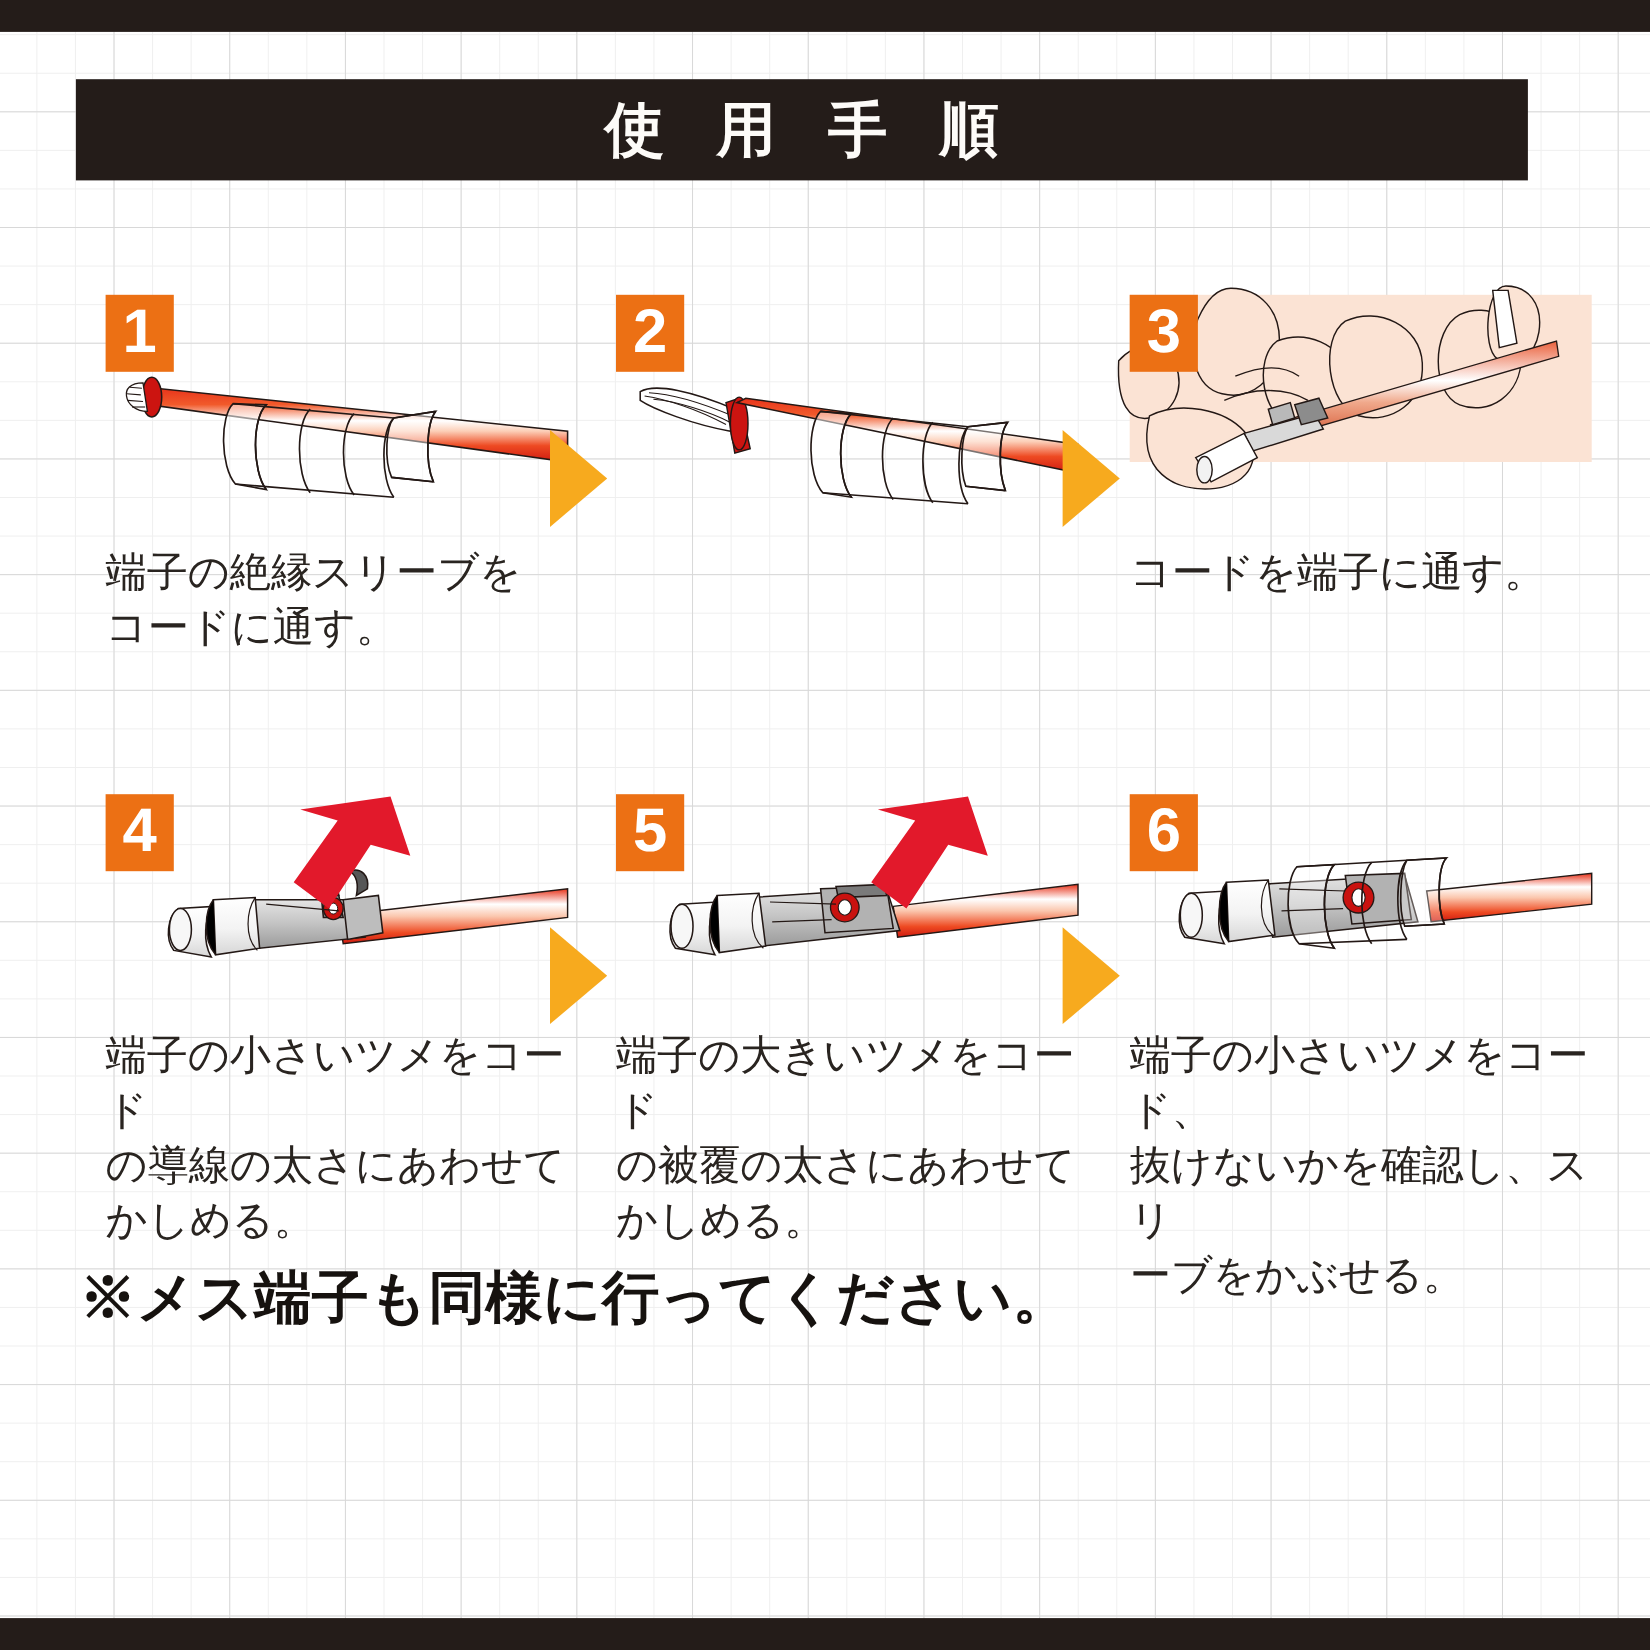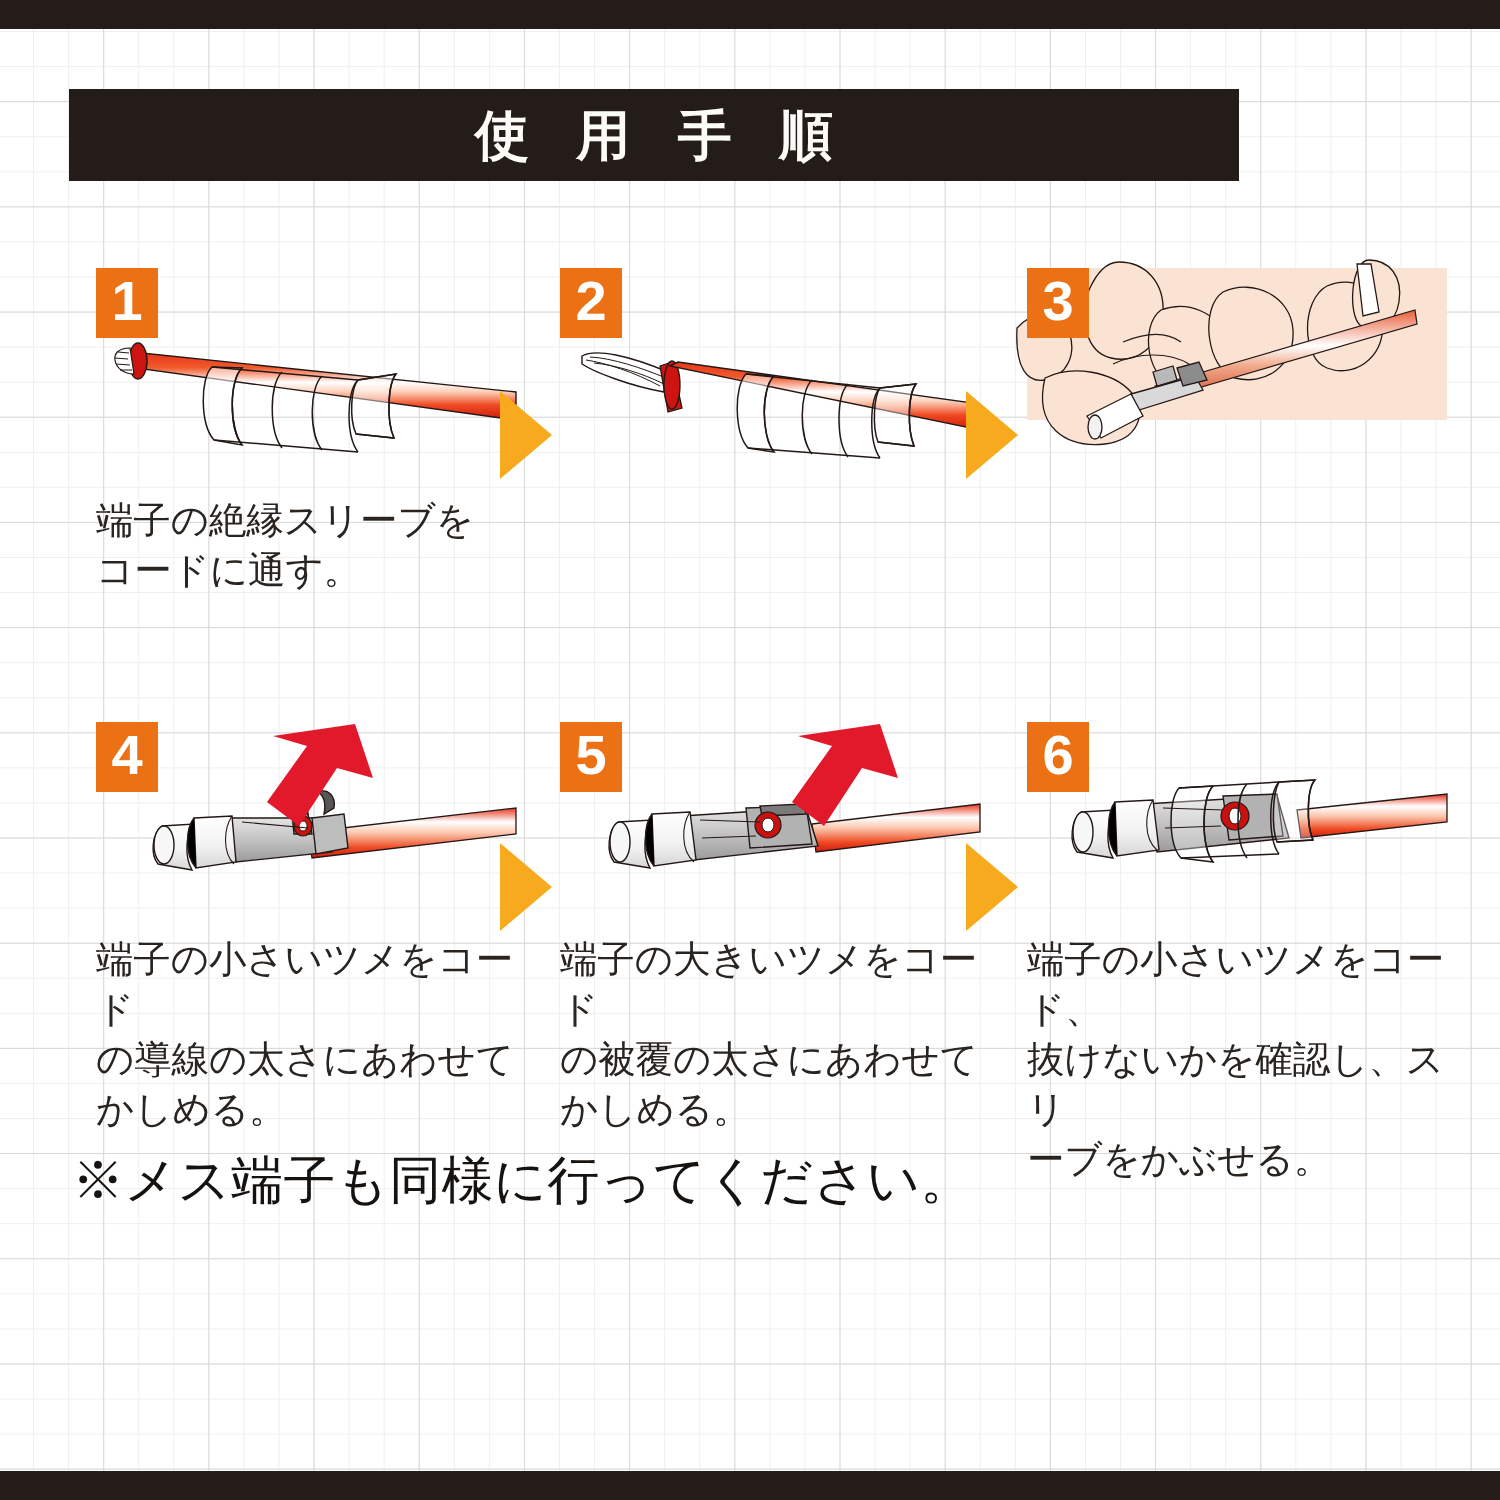--- a/index.html
+++ b/index.html
@@ -39,27 +39,26 @@
     background: #241C19;
   }
   .edge-bar.top { top: 0; height: 29px; }
   .edge-bar.bottom { top: 1471px; height: 29px; }
 
   
   #title-banner {
     position: absolute;
     left: 69px;
     top: 72px;
-    width: 1170px;
+    width: 1320px;
     height: 92px;
     background: #241C19;
     display: flex;
     align-items: center;
     justify-content: center;
-    margin-top: 17px;
   }
   #title-text {
     color: #fdfbf8;
     font-size: 54px;
     font-weight: bold;
     letter-spacing: 0.30em;
     text-indent: 0.30em;
     line-height: 1;
     white-space: nowrap;
   }
@@ -135,21 +134,21 @@
   .ra-4 { left: 245px; top: 716px; }
   .ra-5 { left: 770px; top: 716px; }
 
   
   #footer-note {
     position: absolute;
     left: 72px;
     top: 1152px;
     color: #16120f;
     font-size: 52px;
-    font-weight: normal;
+    font-weight: bold;
     letter-spacing: 0.005em;
     line-height: 1.1;
     white-space: nowrap;
     text-align: center;
   }
 
   svg { display: block; overflow: visible; }
 </style>
 </head>
 <body>
@@ -309,20 +308,21 @@
             <path d="M150 100 L172 94 L180 112 L156 118 Z" fill="#8C8C8C"></path>
             <path d="M126 104 L146 98 L150 112 L130 118 Z" fill="#B9B9B9"></path>
           </g>
 
           <g stroke="#231815" stroke-width="1.3" fill="#ffffff">
             <path d="M60 148 L104 126 L116 148 L74 170 Z"></path>
             <ellipse cx="68" cy="159" rx="7" ry="12" fill="#F2F2F2"></ellipse>
           </g>
         </svg>
       </div>
+      <div class="step-caption">コードを端子に通す。</div>
     </div>
 
     <div class="step col1 row2">
       <div class="step-art">
         <div class="badge">4</div>
         <svg width="420" height="195" viewBox="0 0 420 195">
           <defs>
             <linearGradient id="wireGrad4" x1="0" y1="0" x2="0" y2="1">
               <stop offset="0%" stop-color="#E8341B"></stop>
               <stop offset="28%" stop-color="#FFFFFF"></stop>

